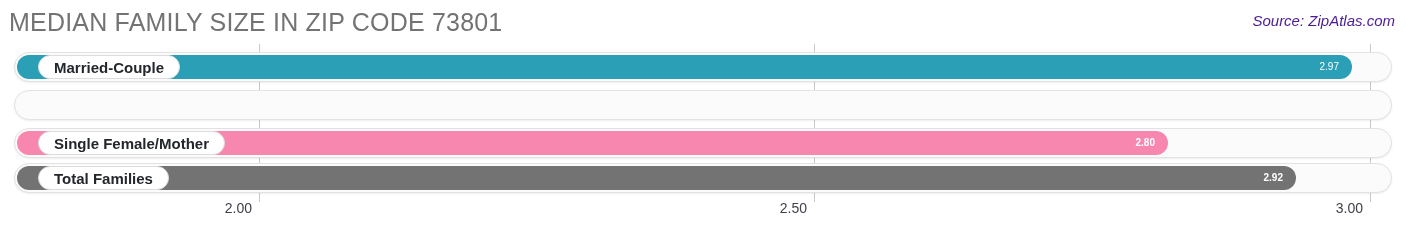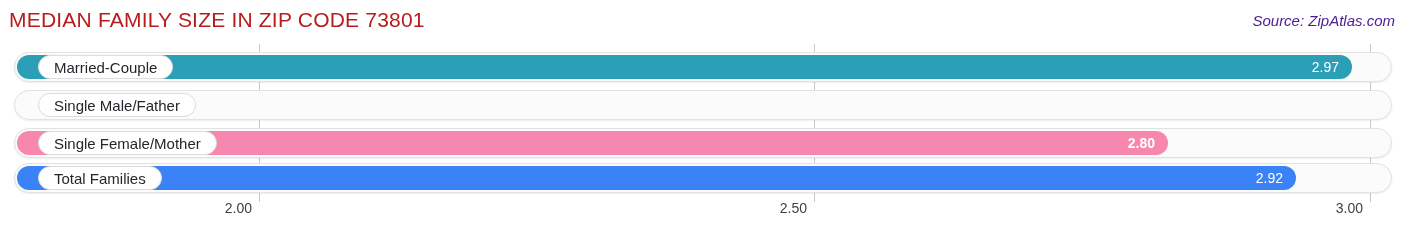--- a/index.html
+++ b/index.html
@@ -13,22 +13,22 @@
     position: relative;
     font-family: "Liberation Sans", sans-serif;
     overflow: hidden;
   }
 
   
   #chart-title {
     position: absolute;
     left: 9px;
     top: 8px;
-    font-size: 21px;
-    color: #b91c1c;
+    font-size: 25px;
+    color: #737373;
     letter-spacing: 0.2px;
     white-space: nowrap;
   }
   #source-note {
     position: absolute;
     right: 11px;
     top: 12px;
     font-size: 15px;
     font-style: italic;
     color: #4c1d95;
@@ -78,38 +78,39 @@
     height: 24px;
     border-radius: 12px;
     box-sizing: border-box;
   }
   .bar-value {
     position: absolute;
     right: 13px;
     top: 0;
     height: 24px;
     line-height: 24px;
-    font-size: 14px;
+    font-size: 10px;
     color: #ffffff;
     white-space: nowrap;
   }
   .bar-label {
     position: absolute;
     left: 24px;
     top: 3px;
     height: 24px;
     line-height: 23px;
     padding: 0 15px;
     box-sizing: border-box;
     background: #ffffff;
     border: 1px solid #dcdcdc;
     border-radius: 12px;
     font-size: 15px;
     color: #23262b;
     white-space: nowrap;
+    font-weight: bold;
   }
 
   
   #axis-labels {
     position: absolute;
     left: 0;
     top: 200px;
     width: 1406px;
     height: 24px;
     padding-left: 24px;
@@ -139,32 +140,31 @@
   <div id="bar-rows">
       <div class="bar-row" style="top: 8px;">
         <div class="bar-track"></div>
         <div class="bar-fill" style="width: 1335px; background: rgb(42, 159, 181);">
           <span class="bar-value">2.97</span>
         </div>
         <div class="bar-label">Married-Couple</div>
       </div>
       <div class="bar-row" style="top: 46px;">
         <div class="bar-track"></div>
-        <div class="bar-label">Single Male/Father</div>
       </div>
       <div class="bar-row" style="top: 84px;">
         <div class="bar-track"></div>
         <div class="bar-fill" style="width: 1151px; background: rgb(248, 135, 176); font-weight: bold;">
           <span class="bar-value">2.80</span>
         </div>
         <div class="bar-label">Single Female/Mother</div>
       </div>
       <div class="bar-row" style="top: 119px;">
         <div class="bar-track"></div>
-        <div class="bar-fill" style="width: 1279px; background: #3b82f6;">
+        <div class="bar-fill" style="width: 1279px; background: #737373; font-weight: bold;">
           <span class="bar-value">2.92</span>
         </div>
         <div class="bar-label">Total Families</div>
       </div>
     </div>
 </div>
 
 <div id="axis-labels">
     <div class="axis-tick" style="left: 259px;">2.00</div>
     <div class="axis-tick" style="left: 814px;">2.50</div>

